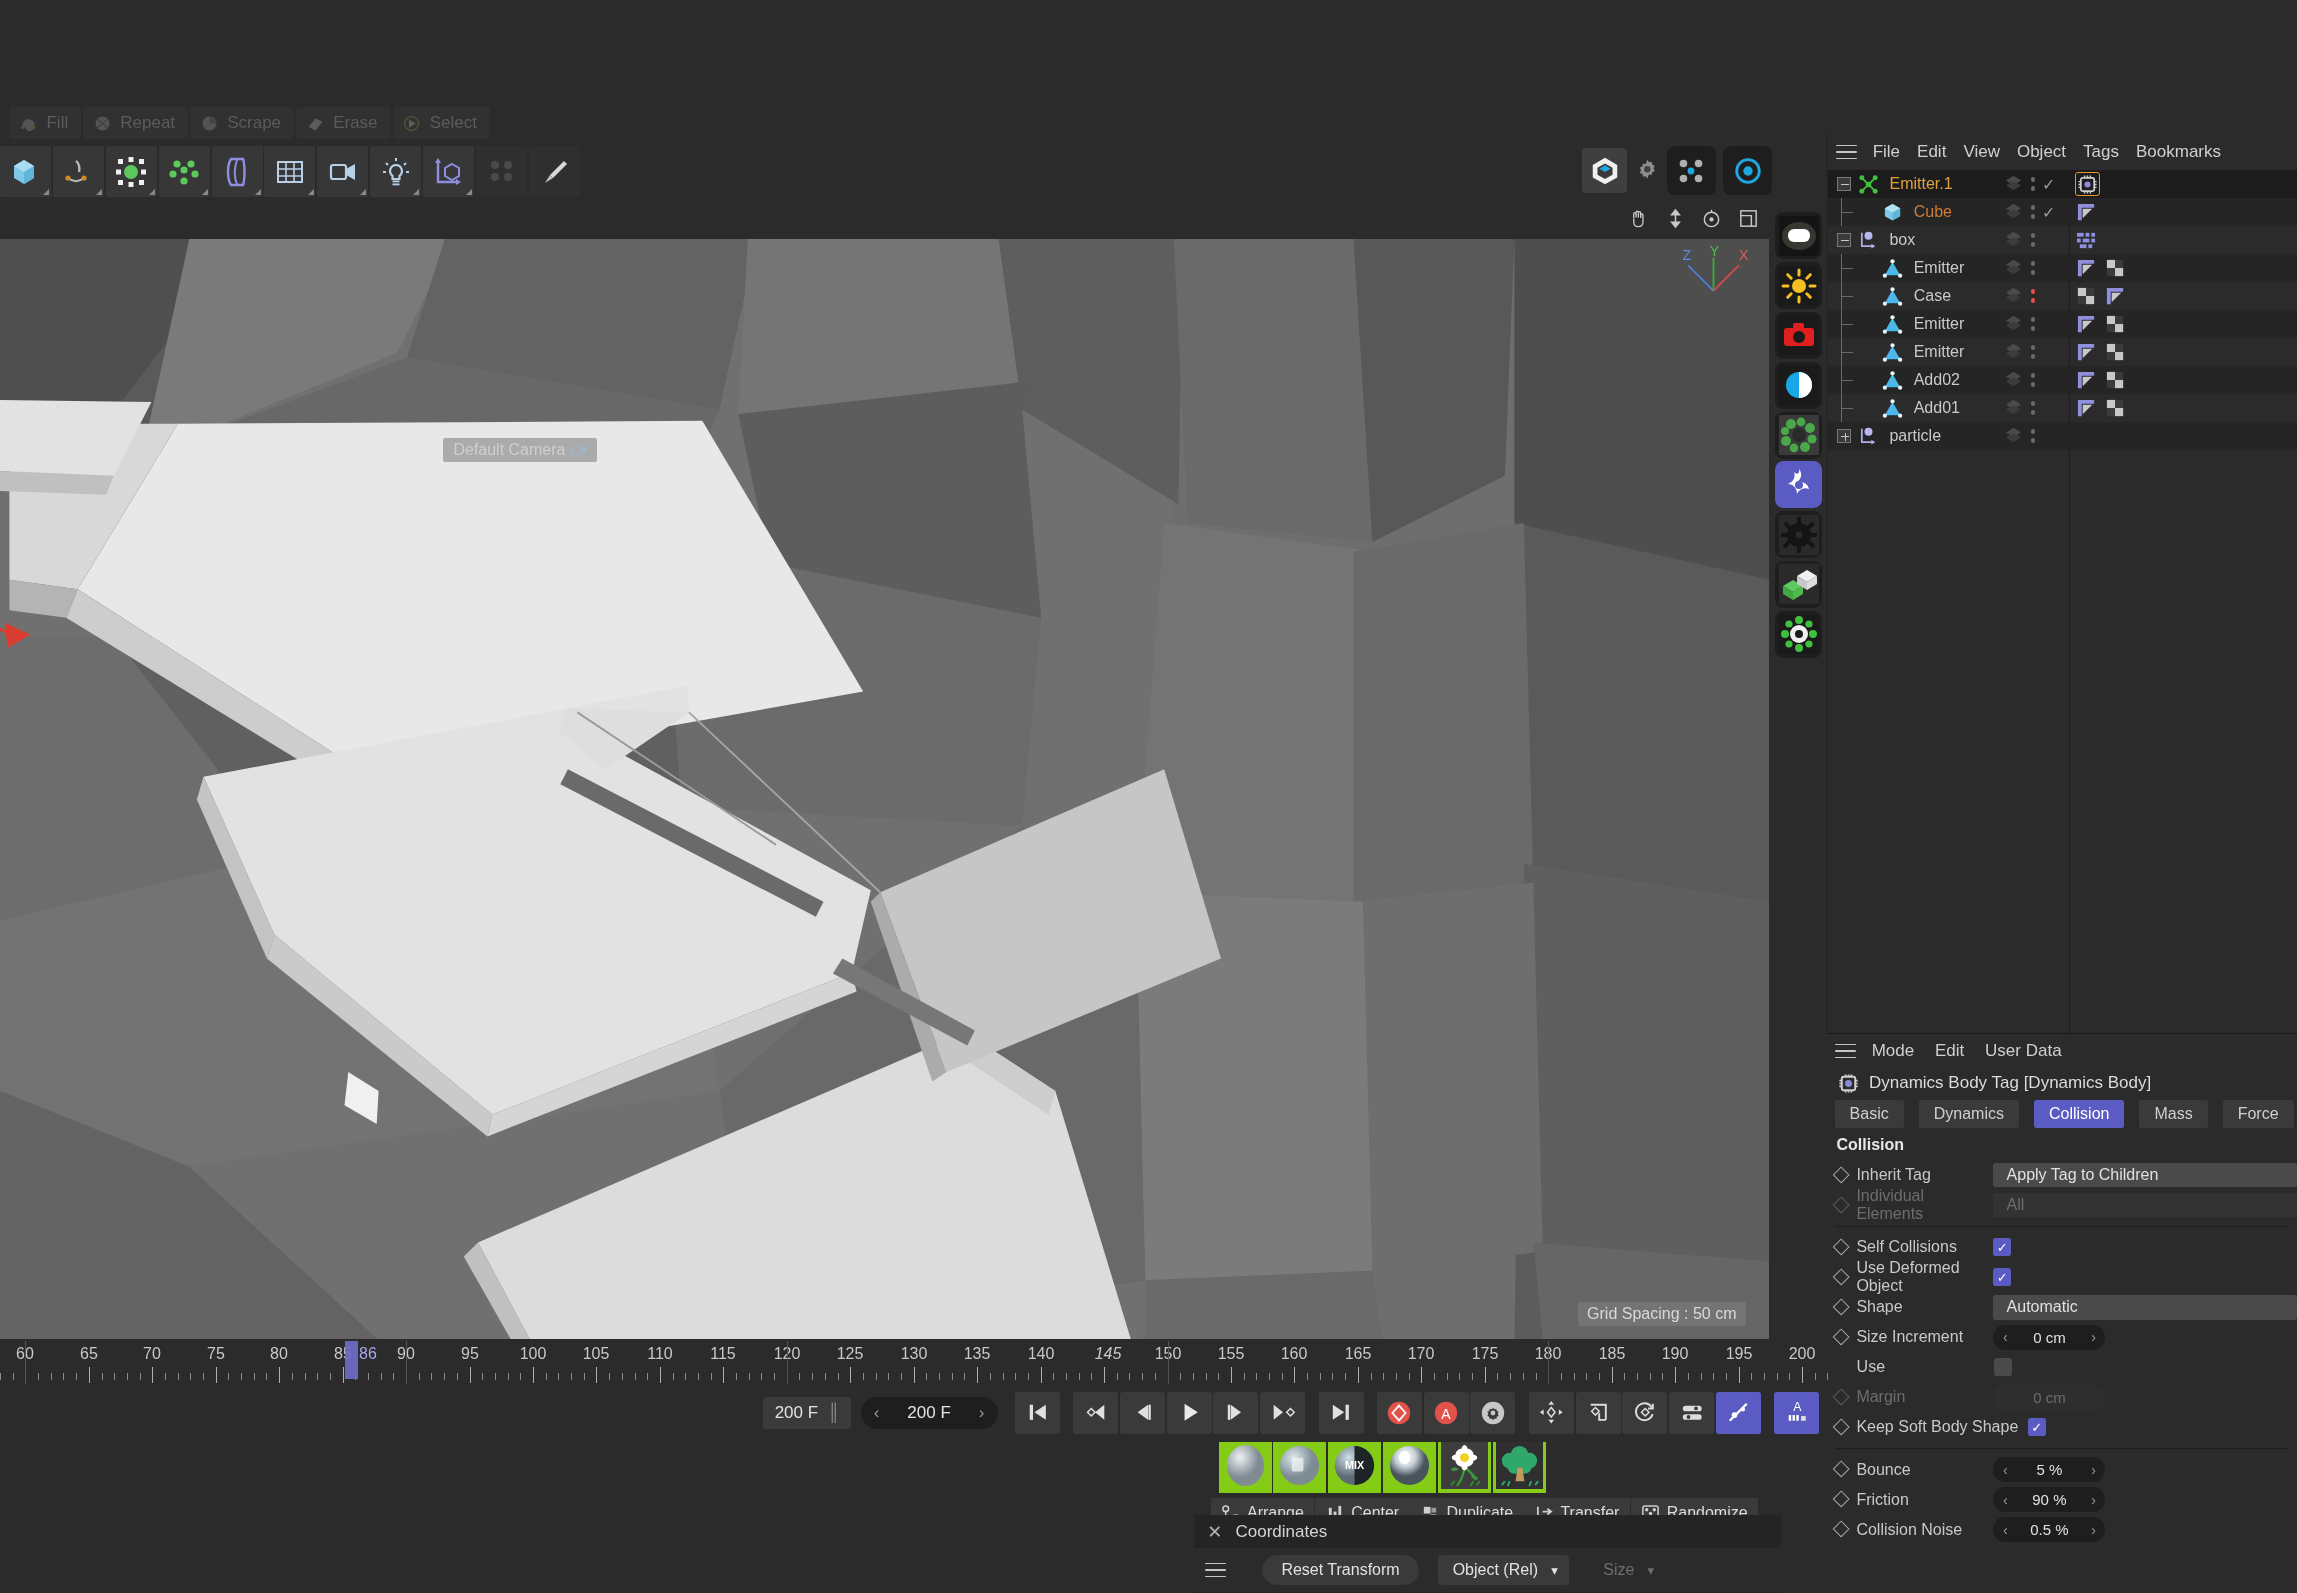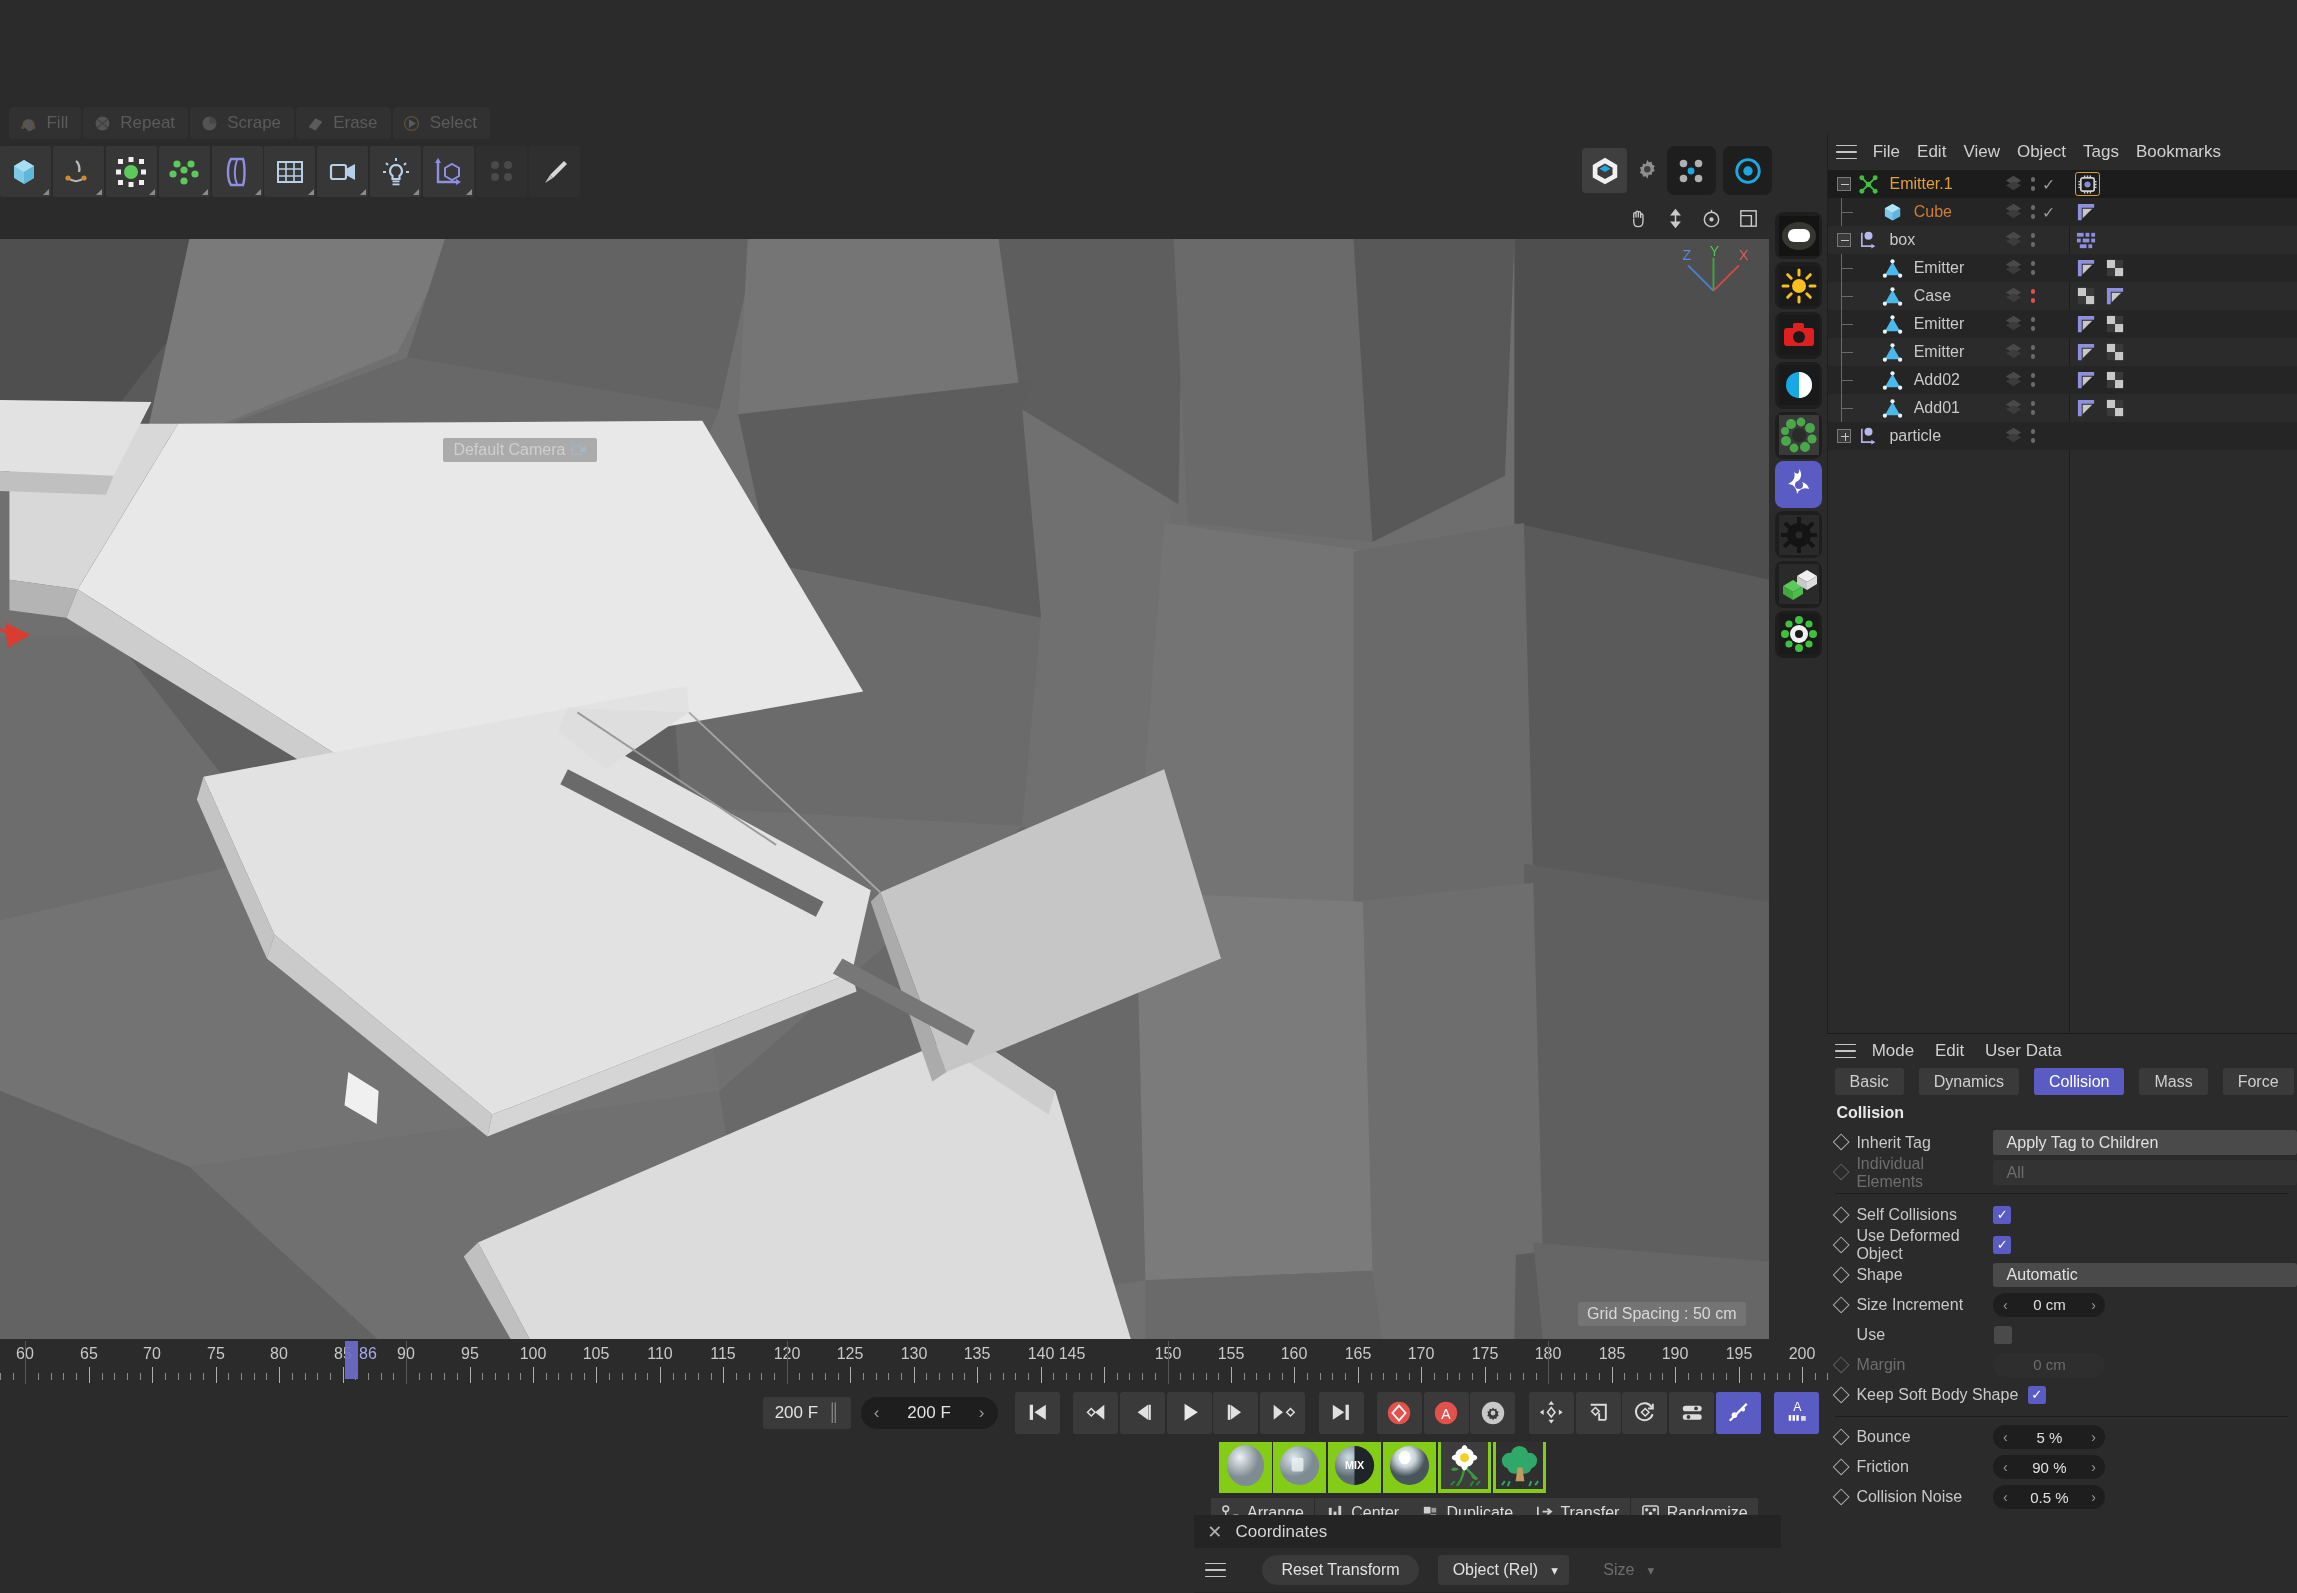--- a/index.html
+++ b/index.html
@@ -1043,20 +1043,30 @@
       <div class="hamb">
           <i></i>
           <i></i>
           <i></i>
         </div>
       <div id="amMenus" style="display:flex;">
           <div class="am-menu">Mode</div>
           <div class="am-menu">Edit</div>
           <div class="am-menu">User Data</div>
         </div>
+    </div>
+    <div class="am-title">
+      <svg width="23" height="23" viewBox="0 0 24 24">
+        <rect x="5" y="5" width="14" height="14" rx="2" fill="none" stroke="#cfcfcf" stroke-width="2"></rect>
+        <circle cx="12" cy="12" r="3.6" fill="#8a8ad8"></circle>
+        <g stroke="#cfcfcf" stroke-width="1.8">
+          <path d="M9 2.5v2.5M12 2.5v2.5M15 2.5v2.5M9 19v2.5M12 19v2.5M15 19v2.5M2.5 9h2.5M2.5 12h2.5M2.5 15h2.5M19 9h2.5M19 12h2.5M19 15h2.5"></path>
+        </g>
+      </svg>
+      <span>Dynamics Body Tag [Dynamics Body]</span>
     </div>
     <div class="am-tabs" id="amTabs">
         <div class="am-tab">Basic</div>
         <div class="am-tab">Dynamics</div>
         <div class="am-tab active">Collision</div>
         <div class="am-tab">Mass</div>
         <div class="am-tab">Force</div>
         <div class="am-tab">Soft Bo</div>
       </div>
     <div class="am-section">Collision</div>
@@ -1319,21 +1329,21 @@
         <span class="tick-lab" style="left: 787px;">120</span>
         <span class="tick-maj" style="left: 850px;"></span>
         <span class="tick-lab" style="left: 850px;">125</span>
         <span class="tick-maj" style="left: 914px;"></span>
         <span class="tick-lab" style="left: 914px;">130</span>
         <span class="tick-maj" style="left: 977px;"></span>
         <span class="tick-lab" style="left: 977px;">135</span>
         <span class="tick-maj" style="left: 1041px;"></span>
         <span class="tick-lab" style="left: 1041px;">140</span>
         <span class="tick-maj" style="left: 1104px;"></span>
-        <span class="tick-lab" style="left: 1072px;">145</span>
+        <span class="tick-lab" style="left: 1108px; font-style: italic;">145</span>
         <span class="tick-maj" style="left: 1168px;"></span>
         <span class="tick-lab" style="left: 1168px;">150</span>
         <span class="tick-maj" style="left: 1231px;"></span>
         <span class="tick-lab" style="left: 1231px;">155</span>
         <span class="tick-maj" style="left: 1294px;"></span>
         <span class="tick-lab" style="left: 1294px;">160</span>
         <span class="tick-maj" style="left: 1358px;"></span>
         <span class="tick-lab" style="left: 1358px;">165</span>
         <span class="tick-maj" style="left: 1421px;"></span>
         <span class="tick-lab" style="left: 1421px;">170</span>

